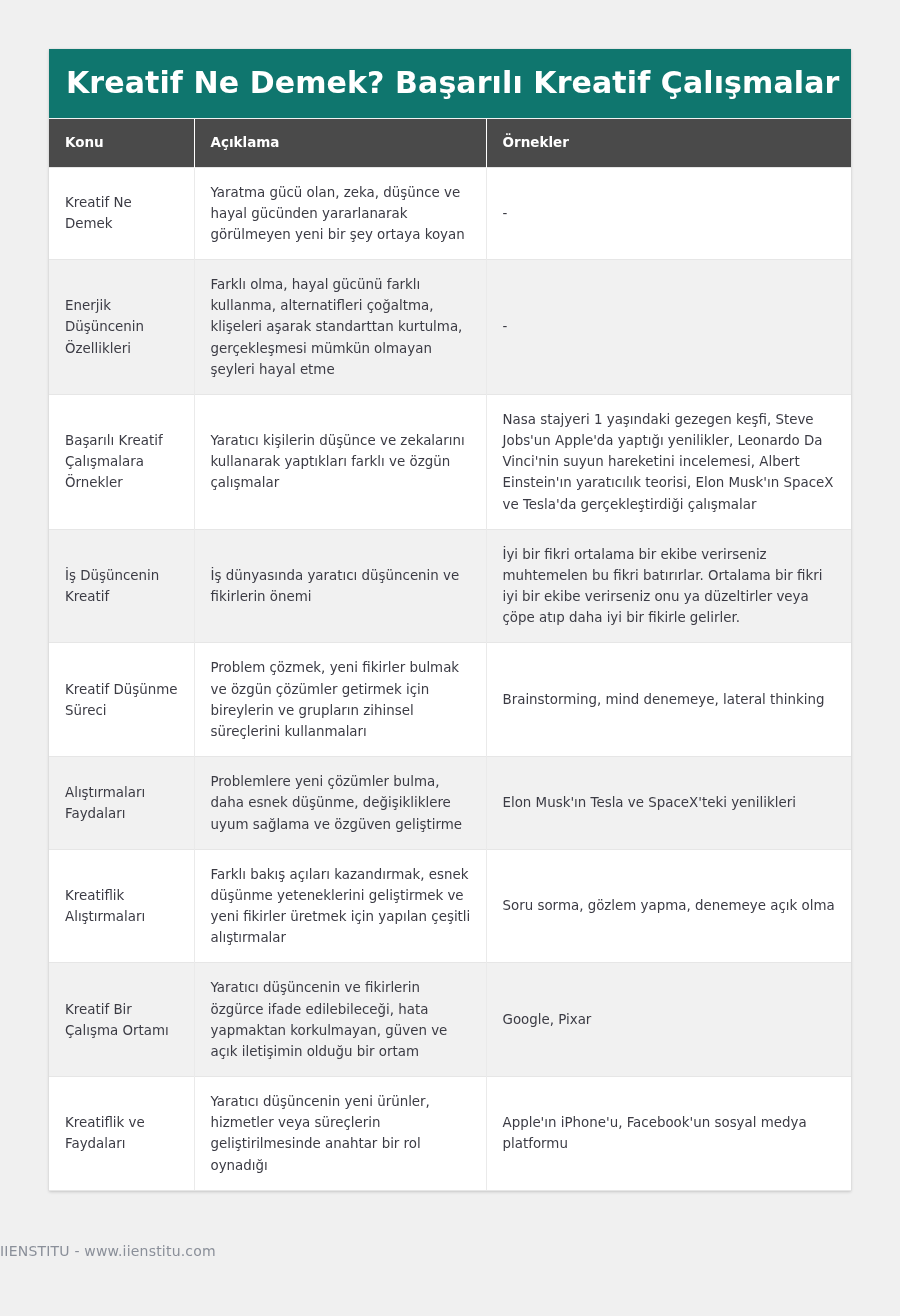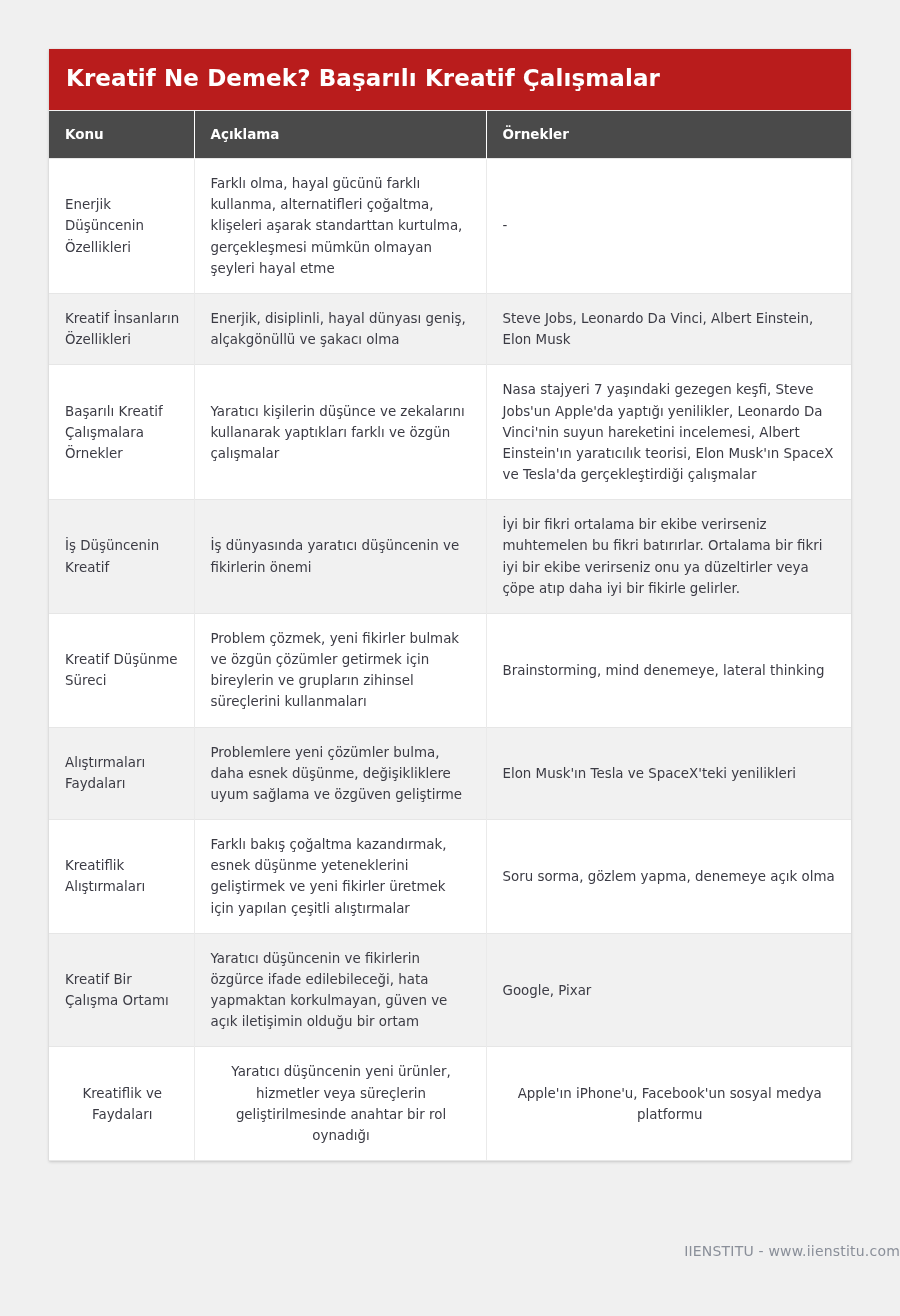--- a/index.html
+++ b/index.html
@@ -22,23 +22,23 @@
   .table-card {
     position: absolute;
     left: 49px;
     top: 49px;
     width: 802px;
     background: #ffffff;
     box-shadow: 0 1px 3px rgba(0,0,0,0.16), 0 0 1px rgba(0,0,0,0.10);
   }
 
   .table-title {
-    background: #b91c1c;
+    background: #0f766e;
     color: #ffffff;
-    font-size: 23px;
+    font-size: 30px;
     font-weight: bold;
     letter-spacing: 0.1px;
     padding: 16px 4px 17px 17px;
     line-height: 1.2;
   }
 
   table {
     width: 100%;
     border-collapse: collapse;
     table-layout: fixed;
@@ -69,28 +69,28 @@
     padding: 14px 14px 14px 16px;
     border-top: 1px solid #e6e6e6;
     border-left: 1px solid #eaeaea;
     vertical-align: middle;
   }
   tbody td:first-child { border-left: none; }
 
   tbody tr:nth-child(odd)  td { background: #ffffff; }
   tbody tr:nth-child(even) td { background: #f1f1f1; }
 
-  tbody tr:last-child td { border-bottom: 1px solid #e6e6e6; text-align: center; }
+  tbody tr:last-child td { border-bottom: 1px solid #e6e6e6; }
 
   .footer {
     position: absolute;
     left: 0;
     top: 1243px;
     width: 900px;
-    text-align: right;
+    text-align: left;
     font-size: 14px;
     color: #8a8f99;
     letter-spacing: 0.2px;
   }
 </style>
 </head>
 <body>
 
 <div class="page">
 
@@ -106,52 +106,52 @@
       </colgroup>
       <thead>
         <tr>
           <th>Konu</th>
           <th>Açıklama</th>
           <th>Örnekler</th>
         </tr>
       </thead>
       <tbody>
         <tr>
+          <td>Kreatif Ne Demek</td>
+          <td>Yaratma gücü olan, zeka, düşünce ve hayal gücünden yararlanarak görülmeyen yeni bir şey ortaya koyan</td>
+          <td>-</td>
+        </tr>
+        <tr>
           <td>Enerjik Düşüncenin Özellikleri</td>
           <td>Farklı olma, hayal gücünü farklı kullanma, alternatifleri çoğaltma, klişeleri aşarak standarttan kurtulma, gerçekleşmesi mümkün olmayan şeyleri hayal etme</td>
           <td>-</td>
         </tr>
         <tr>
-          <td>Kreatif İnsanların Özellikleri</td>
-          <td>Enerjik, disiplinli, hayal dünyası geniş, alçakgönüllü ve şakacı olma</td>
-          <td>Steve Jobs, Leonardo Da Vinci, Albert Einstein, Elon Musk</td>
-        </tr>
-        <tr>
           <td>Başarılı Kreatif Çalışmalara Örnekler</td>
           <td>Yaratıcı kişilerin düşünce ve zekalarını kullanarak yaptıkları farklı ve özgün çalışmalar</td>
-          <td>Nasa stajyeri 7 yaşındaki gezegen keşfi, Steve Jobs'un Apple'da yaptığı yenilikler, Leonardo Da Vinci'nin suyun hareketini incelemesi, Albert Einstein'ın yaratıcılık teorisi, Elon Musk'ın SpaceX ve Tesla'da gerçekleştirdiği çalışmalar</td>
+          <td>Nasa stajyeri 1 yaşındaki gezegen keşfi, Steve Jobs'un Apple'da yaptığı yenilikler, Leonardo Da Vinci'nin suyun hareketini incelemesi, Albert Einstein'ın yaratıcılık teorisi, Elon Musk'ın SpaceX ve Tesla'da gerçekleştirdiği çalışmalar</td>
         </tr>
         <tr>
           <td>İş Düşüncenin Kreatif</td>
           <td>İş dünyasında yaratıcı düşüncenin ve fikirlerin önemi</td>
           <td>İyi bir fikri ortalama bir ekibe verirseniz muhtemelen bu fikri batırırlar. Ortalama bir fikri iyi bir ekibe verirseniz onu ya düzeltirler veya çöpe atıp daha iyi bir fikirle gelirler.</td>
         </tr>
         <tr>
           <td>Kreatif Düşünme Süreci</td>
           <td>Problem çözmek, yeni fikirler bulmak ve özgün çözümler getirmek için bireylerin ve grupların zihinsel süreçlerini kullanmaları</td>
           <td>Brainstorming, mind denemeye, lateral thinking</td>
         </tr>
         <tr>
           <td>Alıştırmaları Faydaları</td>
           <td>Problemlere yeni çözümler bulma, daha esnek düşünme, değişikliklere uyum sağlama ve özgüven geliştirme</td>
           <td>Elon Musk'ın Tesla ve SpaceX'teki yenilikleri</td>
         </tr>
         <tr>
           <td>Kreatiflik Alıştırmaları</td>
-          <td>Farklı bakış çoğaltma kazandırmak, esnek düşünme yeteneklerini geliştirmek ve yeni fikirler üretmek için yapılan çeşitli alıştırmalar</td>
+          <td>Farklı bakış açıları kazandırmak, esnek düşünme yeteneklerini geliştirmek ve yeni fikirler üretmek için yapılan çeşitli alıştırmalar</td>
           <td>Soru sorma, gözlem yapma, denemeye açık olma</td>
         </tr>
         <tr>
           <td>Kreatif Bir Çalışma Ortamı</td>
           <td>Yaratıcı düşüncenin ve fikirlerin özgürce ifade edilebileceği, hata yapmaktan korkulmayan, güven ve açık iletişimin olduğu bir ortam</td>
           <td>Google, Pixar</td>
         </tr>
         <tr>
           <td>Kreatiflik ve Faydaları</td>
           <td>Yaratıcı düşüncenin yeni ürünler, hizmetler veya süreçlerin geliştirilmesinde anahtar bir rol oynadığı</td>

